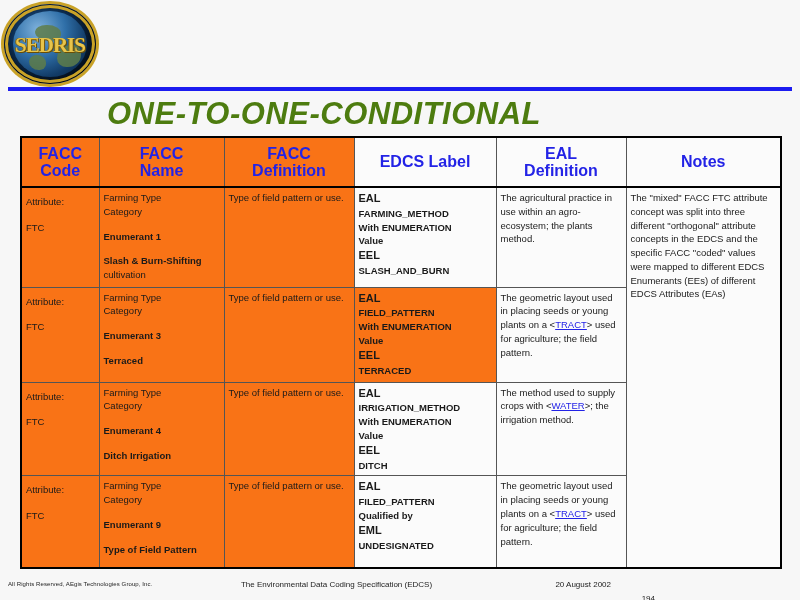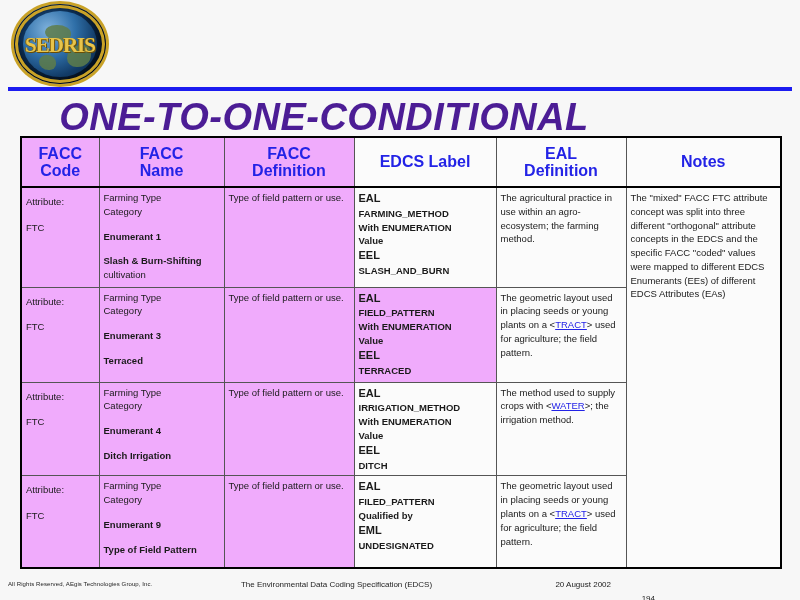--- a/index.html
+++ b/index.html
@@ -18,21 +18,21 @@
 
   
   #slide-header {
     position: absolute;
     left: 0; top: 0;
     width: 800px;
     height: 86px;
   }
   #logo {
     position: absolute;
-    left: 14px; top: 4px;
+    left: 4px; top: 4px;
     width: 92px; height: 80px;
     border-radius: 50% / 50%;
     background:
       radial-gradient(ellipse at 38% 32%, #1a4f86 0%, #0d2f55 38%, #07192e 62%, #000 100%);
     box-shadow: 0 0 0 3px #c9a227, inset 0 0 8px #000;
     overflow: hidden;
   }
   #logo .globe {
     position: absolute;
     left: 9px; top: 7px;
@@ -86,24 +86,24 @@
     width: 784px;
     height: 4px;
     background: #1c1cf0;
   }
 
   #subtitle {
     position: absolute;
     left: 0; top: 96px;
     width: 648px;
     text-align: center;
-    font-size: 38px;
+    font-size: 31px;
     font-weight: bold;
     font-style: italic;
-    color: #4c1d95;
+    color: #4d7c0f;
     letter-spacing: 0.5px;
   }
 
   
   #flow-arrow {
     position: absolute;
     left: 330px;
     top: 150px;
     width: 130px;
     height: 400px;
@@ -131,21 +131,21 @@
   #map-table thead th {
     height: 50px;
     vertical-align: middle;
     text-align: center;
     color: #2323e6;
     font-size: 16px;
     font-weight: bold;
     border-bottom: 2px solid #000;
     line-height: 1.08;
   }
-  th.green, td.green { background: #f0abfc; }
+  th.green, td.green { background: #f97316; }
   th.white, td.white { background: #fbfbfb; }
 
   #map-table tbody td {
     font-size: 9.5px;
     color: #1a1a1a;
     text-align: left;
     line-height: 1.45;
   }
   td.c-code { text-align: center; }
   td.c-code .attr { display: block; margin-top: 4px; }
@@ -291,21 +291,21 @@
       <td class="green c-def">Type of field pattern or use.</td>
       <td class="white c-edcs">
         <span class="bold">EAL</span>
         <span class="plain">FARMING_METHOD</span>
         <span class="plain">With ENUMERATION</span>
         <span class="plain">Value</span>
         <span class="bold">EEL</span>
         <span class="plain">SLASH_AND_BURN</span>
       </td>
       <td class="white c-eal">
-        <span>The agricultural practice in use within an agro-ecosystem; the farming method.</span><a class="xref" href="#"></a><span></span>
+        <span>The agricultural practice in use within an agro-ecosystem; the plants method.</span><a class="xref" href="#"></a><span></span>
       </td>
       <td class="white c-notes" rowspan="4">The "mixed" FACC FTC attribute concept was split into three different "orthogonal" attribute concepts in the EDCS and the specific FACC "coded" values were mapped to different EDCS Enumerants (EEs) of different EDCS Attributes (EAs)</td>
     </tr>
 
     <tr style="height:95px">
       <td class="green c-code">
         <span class="attr">Attribute:</span>
         <span class="val">FTC</span>
       </td>
       <td class="green c-name">

